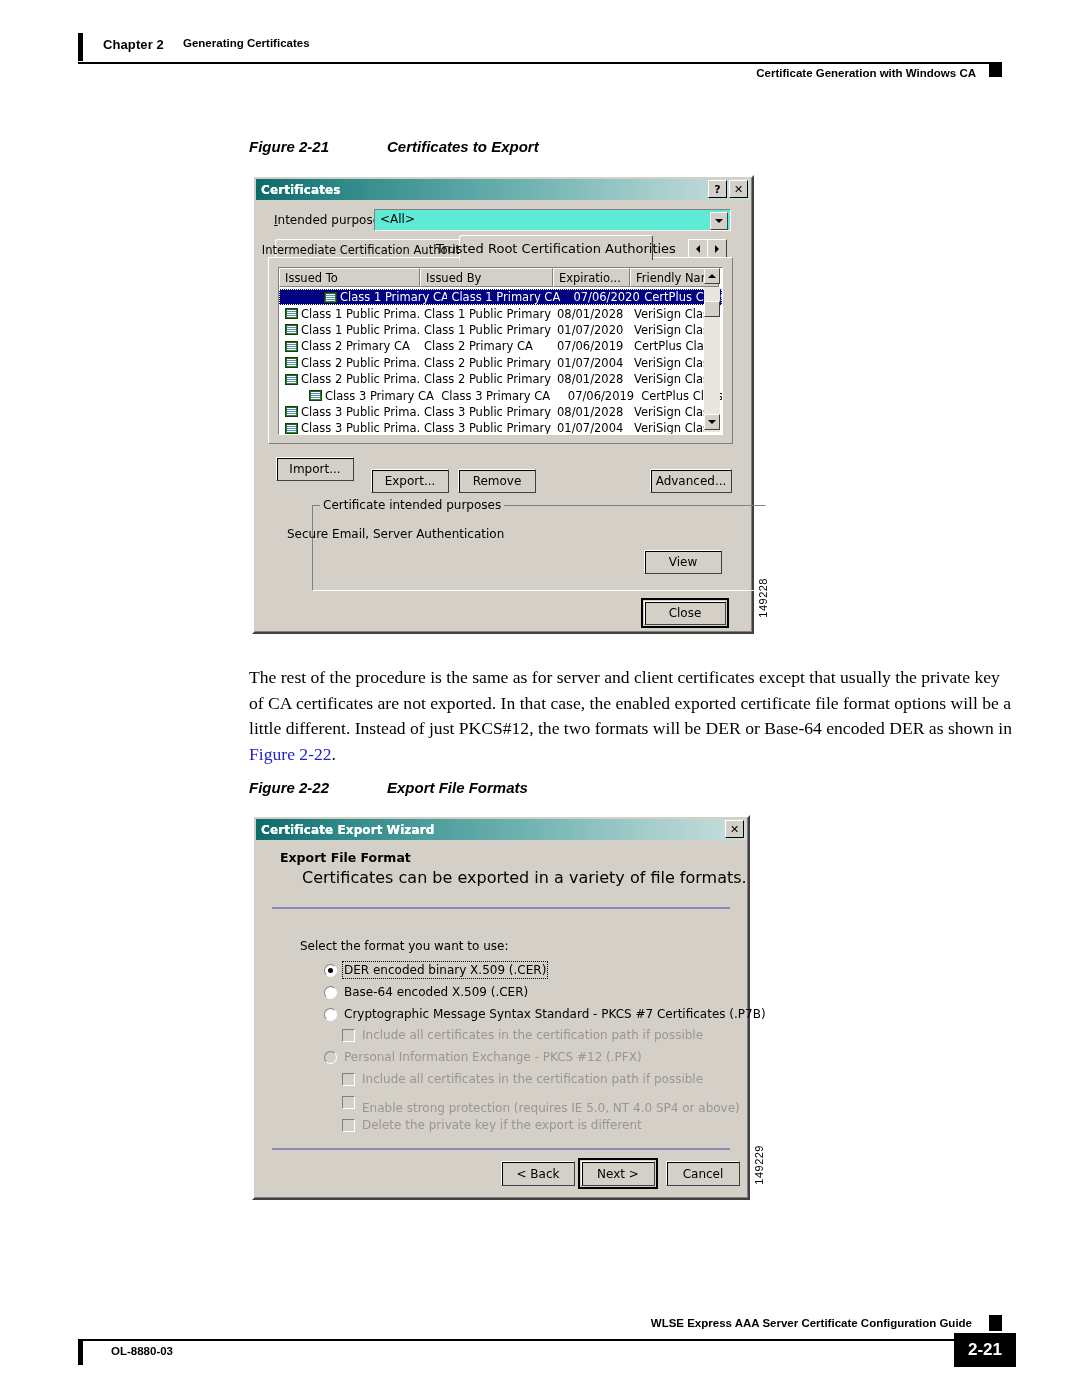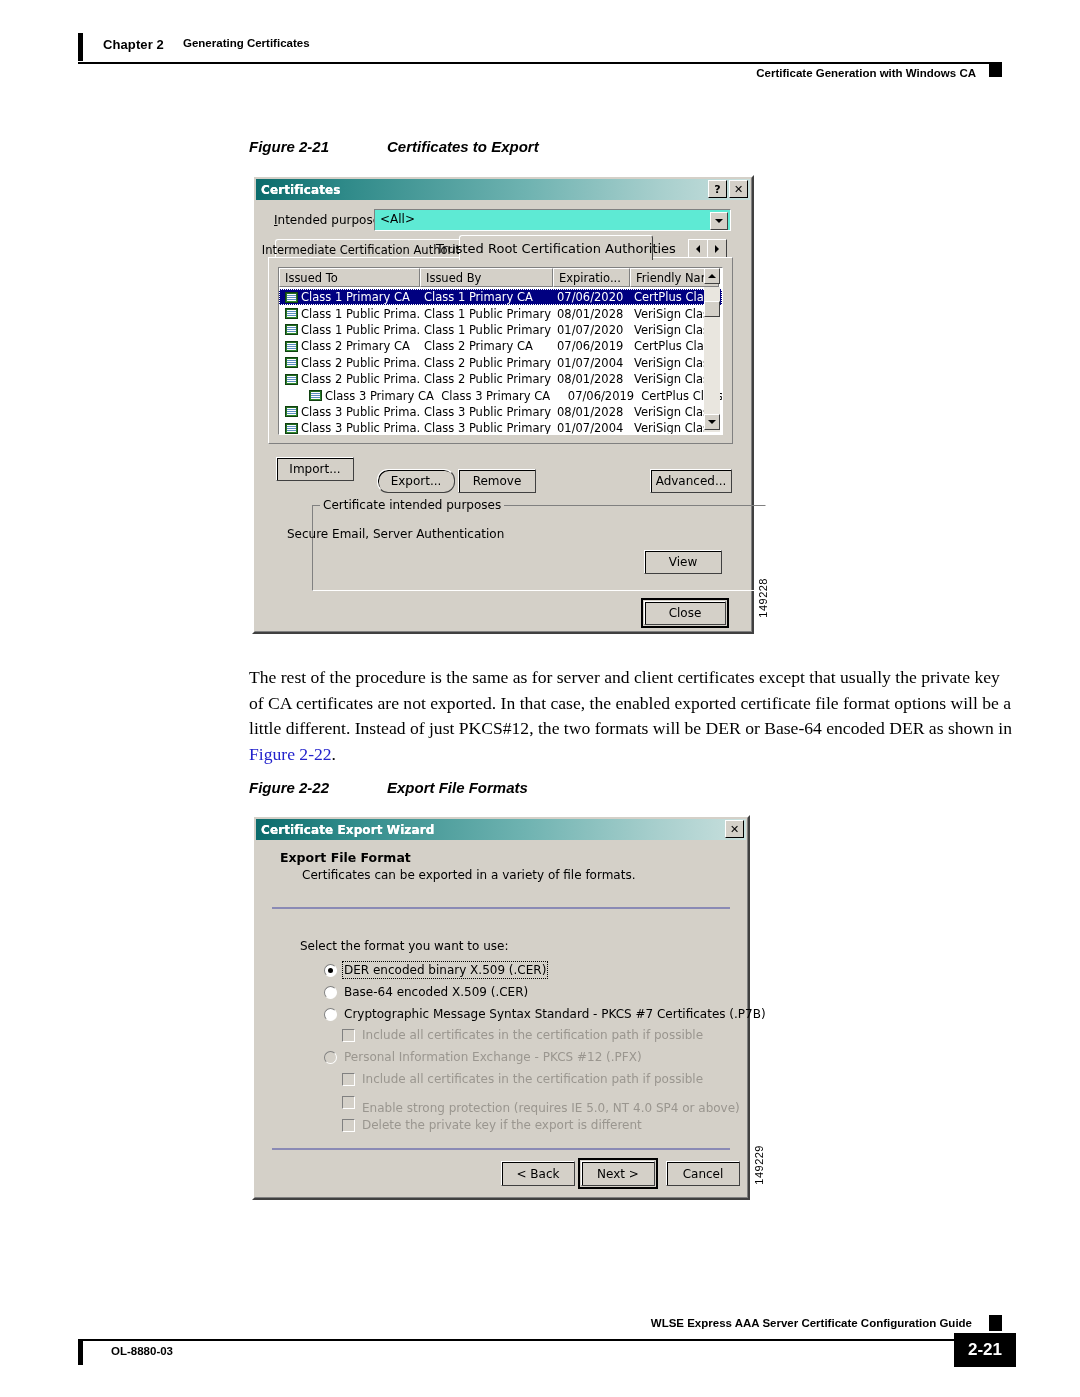--- a/index.html
+++ b/index.html
@@ -95,21 +95,21 @@
   
   .lv{position:absolute;}
   .lvhead{position:absolute;left:0;top:0;right:0;height:19px;display:flex;}
   .lvhead .hc{height:19px;background:#d4d0c8;
       border-top:1.5px solid #ffffff;border-left:1.5px solid #ffffff;
       border-right:1.5px solid #808080;border-bottom:1.5px solid #808080;
       font-family:"DejaVu Sans",sans-serif;font-size:11.5px;display:flex;align-items:center;
       padding-left:5px;box-sizing:border-box;overflow:hidden;white-space:nowrap;}
   .lvrow{position:absolute;left:0;right:0;height:16.4px;display:flex;align-items:center;
       font-family:"DejaVu Sans",sans-serif;font-size:11.5px;}
-  .lvrow.sel{background:#000080;color:#fff;outline:1px dotted #fff;outline-offset:-1px;}
+  .lvrow.sel{background:#000080;color:#fff;outline:1px dotted #fff;outline-offset:-1px;padding-left:39px;}
   .lvcell{overflow:hidden;white-space:nowrap;padding-left:4px;box-sizing:border-box;}
   .certicon{width:13px;height:11px;margin-left:2px;margin-right:3px;flex:0 0 auto;position:relative;
       background:linear-gradient(#1f6b1f,#2f8a2f);border:1px solid #104010;box-sizing:border-box;}
   .certicon:after{content:"";position:absolute;left:1px;top:1px;right:1px;bottom:1px;
       background:repeating-linear-gradient(#ffffff 0 1px,#5a8fc0 1px 2px);}
 
   
   .sb{position:absolute;width:16px;background:#d4d0c8;}
   .sbbtn{position:absolute;left:0;width:16px;height:16px;background:#d4d0c8;
       border-top:1.5px solid #ffffff;border-left:1.5px solid #ffffff;
@@ -314,21 +314,21 @@
         </div>
       <div class="sbthumb" style="top:14px;height:16px;"></div>
       <div class="sbbtn" style="top:127px;">
           <div class="tri-d"></div>
         </div>
     </div>
 
     <div class="btn" style="left:22px;top:280px;width:76px;height:22px;">
       <span>Import...</span>
       </div>
-    <div class="btn" style="left:123px;top:292px;width:76px;height:22px;border-radius:11px;">
+    <div class="btn" style="left:117px;top:292px;width:76px;height:22px;">
       <span>Export...</span>
       </div>
     <div class="btn" style="left:204px;top:292px;width:76px;height:22px;">
       <span>Remove</span>
       </div>
     <div class="btn" style="left:396px;top:292px;width:80px;height:22px;">
       <span>Advanced...</span>
       </div>
 
     <div class="group" style="left:22px;top:328px;width:452px;height:84px;margin-left:36px;">
@@ -358,21 +358,21 @@
 
     <div class="titlebar">
       <div class="tt">Certificate Export Wizard</div>
       <div class="tbtns">
         <div class="tbtn">✕</div>
       </div>
     </div>
 
     <div style="position:absolute;left:26px;top:33px;font-family:'DejaVu Sans',sans-serif;
                 font-size:12.5px;font-weight:bold;">Export File Format</div>
-    <div style="position:absolute;left:48px;top:51px;font-family:'DejaVu Sans',sans-serif;font-size:12px;">Certificates can be exported in a variety of file formats.</div>
+    <div style="position:absolute;left:48px;top:51px;font-family:'DejaVu Sans',sans-serif;font-size:16px;">Certificates can be exported in a variety of file formats.</div>
 
     <div class="hr-lav" style="left:18px;top:90px;width:458px;"></div>
 
     <div style="position:absolute;left:46px;top:122px;font-family:'DejaVu Sans',sans-serif;font-size:12px;">Select the format you want to use:</div>
 
     <div class="radio on" style="left:70px;top:147px;"></div>
     <div class="opt focus" style="left:90px;top:146px;">DER encoded binary X.509 (.CER)</div>
 
     <div class="radio" style="left:70px;top:169px;"></div>
     <div class="opt" style="left:90px;top:168px;">Base-64 encoded X.509 (.CER)</div>

